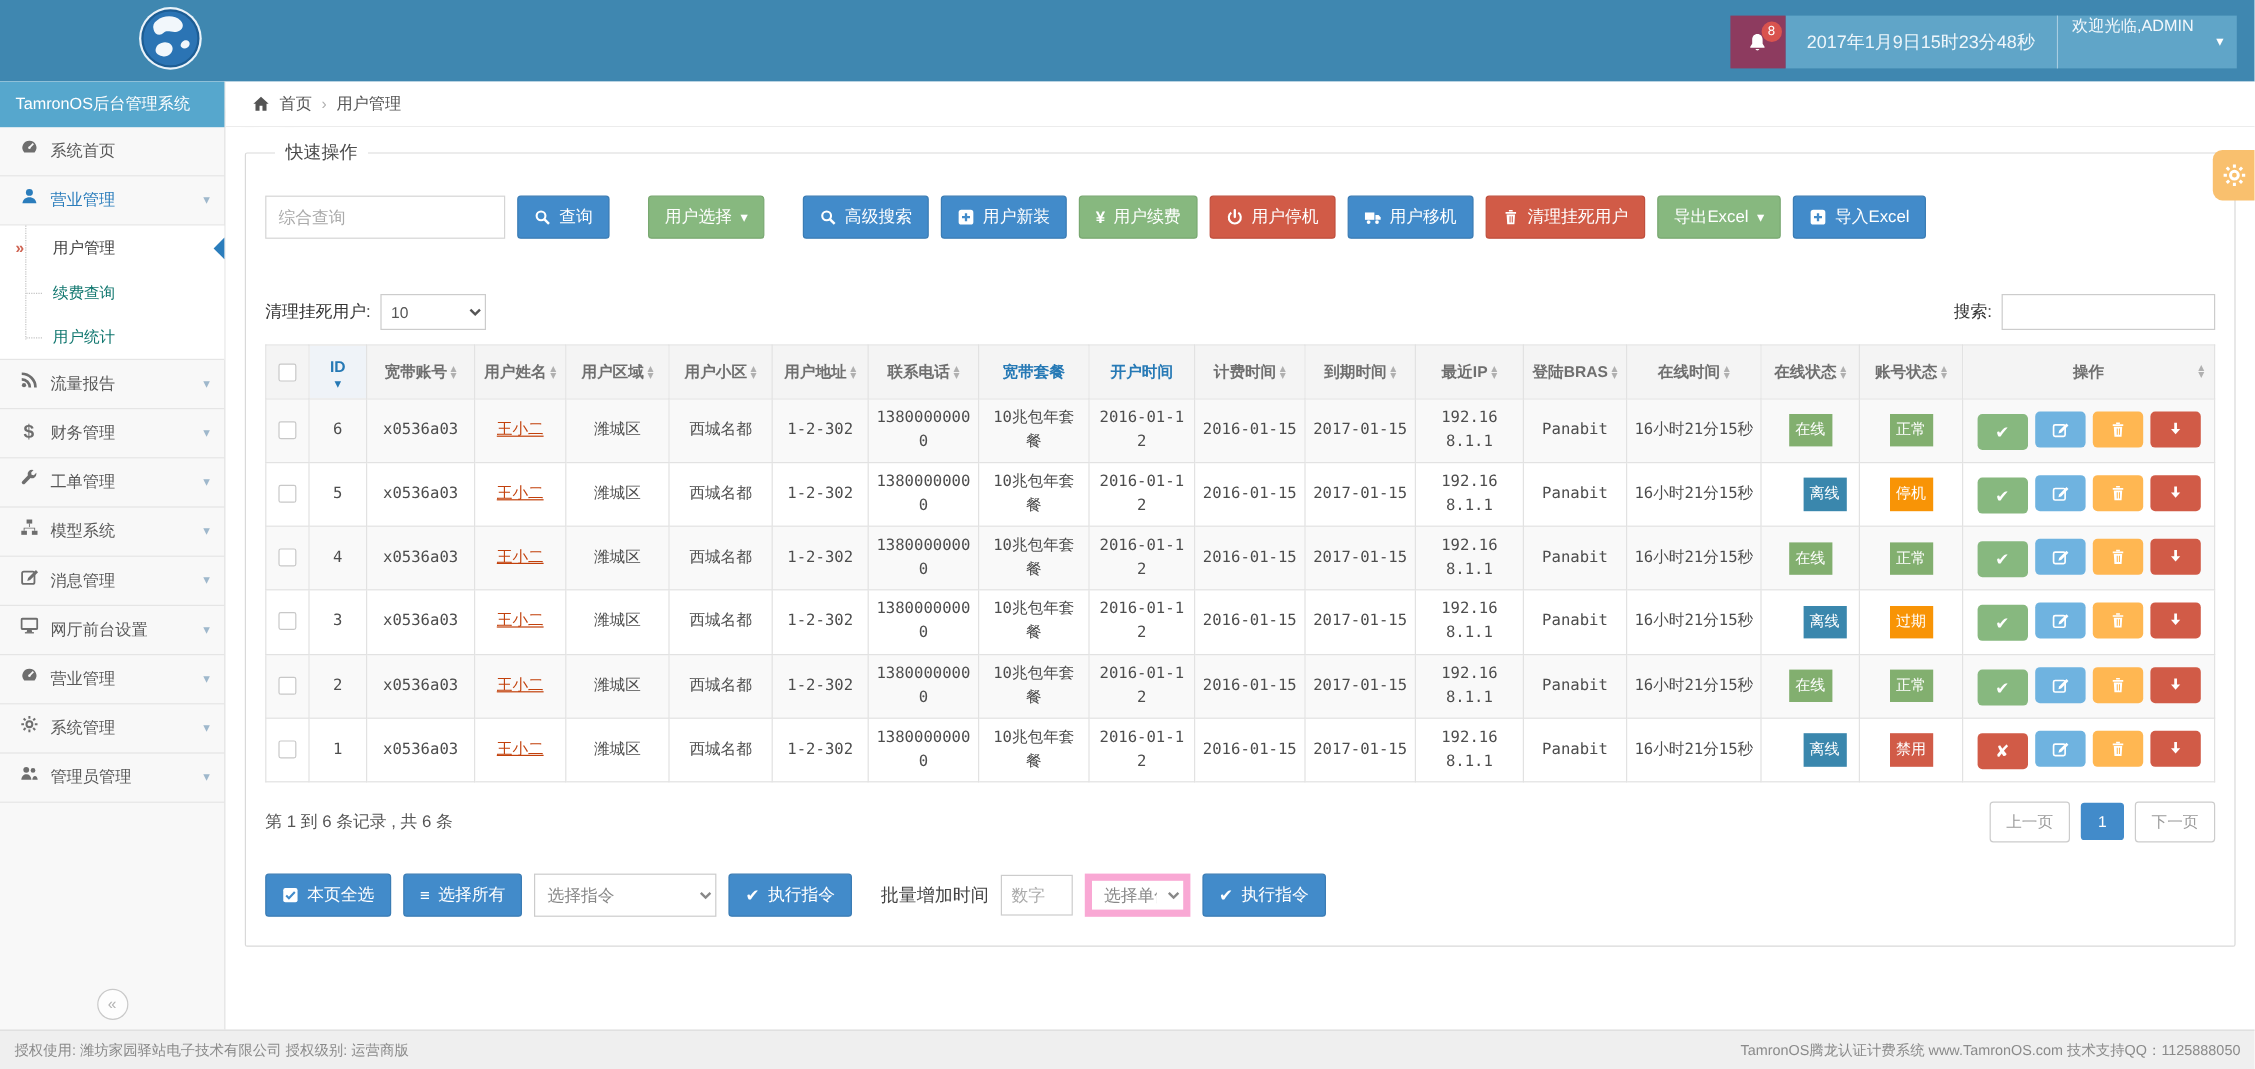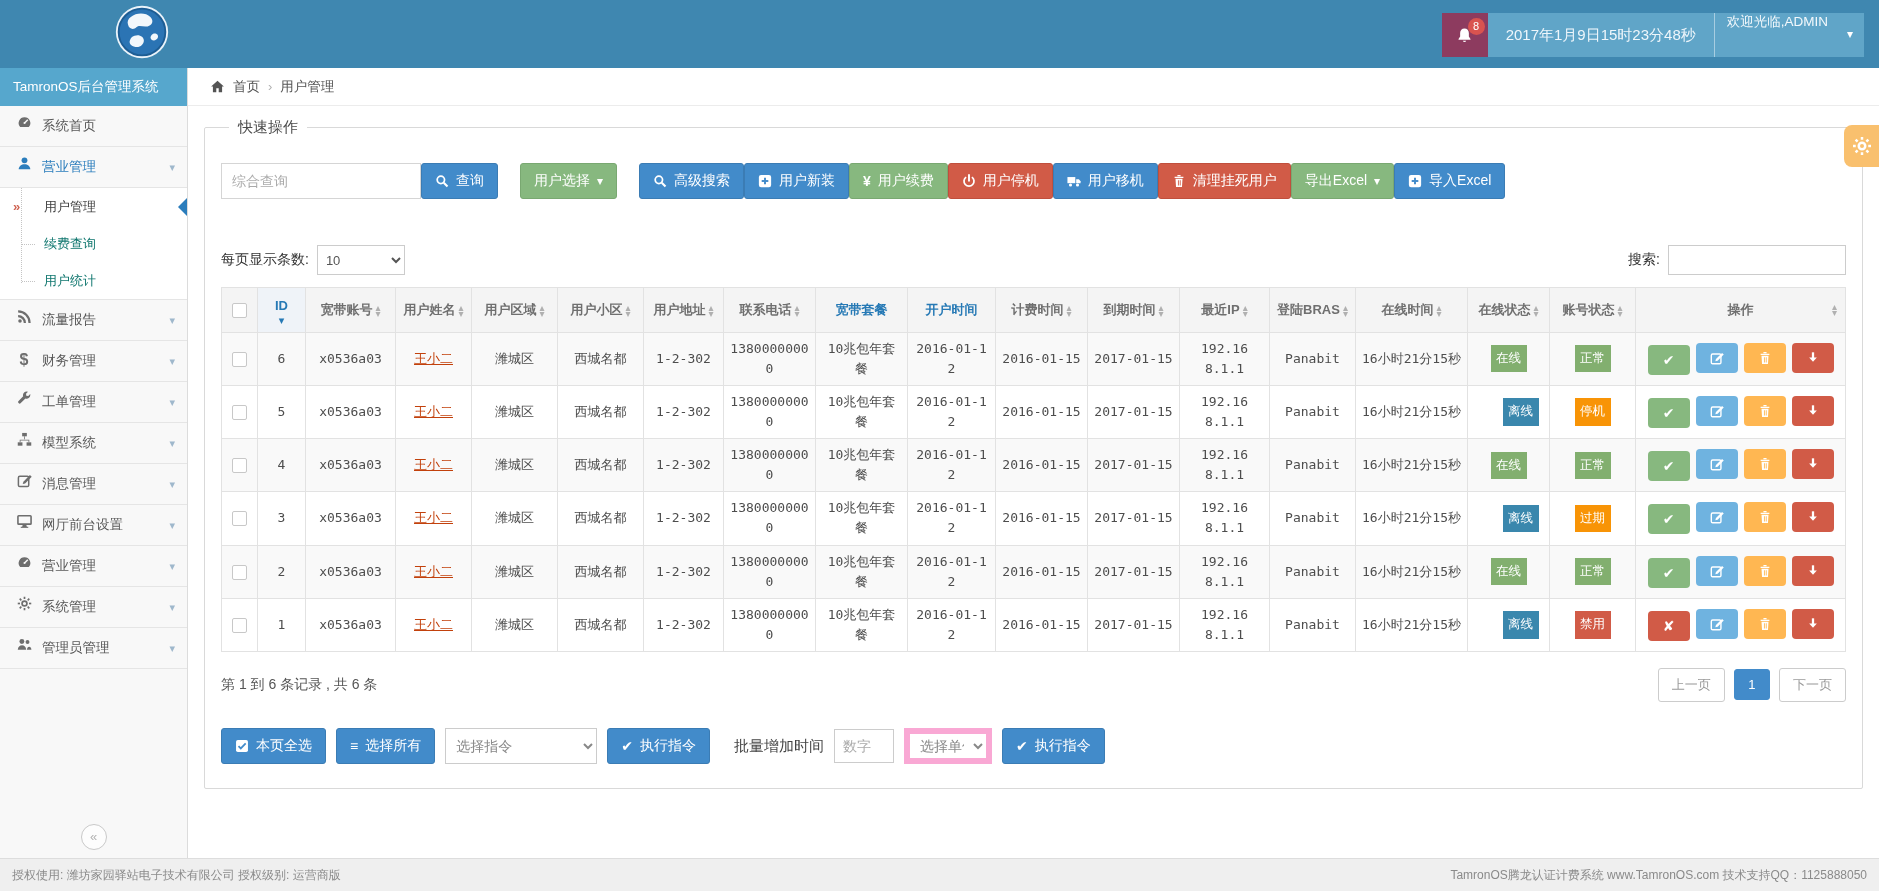--- a/index.html
+++ b/index.html
@@ -40,21 +40,21 @@
   
   .breadcrumb { position:absolute; left:188px; top:68px; right:0; height:38px; background:#fff; border-bottom:1px solid #ececec; display:flex; align-items:center; padding-left:22px; font-size:13.5px; color:#555; gap:8px; }
   .breadcrumb .home-ic { color:#545454; display:flex; }
   .crumb-sep { color:#b0b0b0; font-size:13px; }
 
   
   .main { position:absolute; left:188px; top:106px; right:0; bottom:33px; background:#fff; overflow:hidden; }
   fieldset.widget { margin:12px 16px 0 16px; border:1px solid #d9d9d9; border-radius:2px; padding:18px 16px 24px 16px; }
   fieldset.widget legend { padding:0 9px; margin-left:8px; font-size:15px; color:#4c4c4c; }
 
-  .qrow { display:flex; align-items:center; gap:0; margin-top:8px; flex-wrap:nowrap; }
+  .qrow { display:flex; align-items:center; gap:10px; margin-top:8px; flex-wrap:nowrap; }
   .q-input { width:200px; height:36px; border:1px solid #d5d5d5; padding:0 10px; font-size:14px; color:#555; }
   .q-input::placeholder, .num-input::placeholder { color:#aaa; }
   .qbtn { height:36px; padding:0 13px; font-size:14px; border-radius:3px; border:1px solid transparent; color:#fff; display:inline-flex; align-items:center; gap:7px; cursor:pointer; white-space:nowrap; font-family:inherit; }
   .b-blue { background:#428bca; border-color:#3b7cb4; }
   .b-green { background:#87b87f; border-color:#79a871; }
   .b-red { background:#d15b47; border-color:#c04f3d; }
   .gap-left { margin-left:22px; }
   .gi { font-size:14px; line-height:1; }
   .caret { font-size:12px; }
 
@@ -298,21 +298,21 @@
                 <line x1="8" y1="4.2" x2="8" y2="11.8" stroke="#428bca" stroke-width="2.2"></line>
                 <line x1="4.2" y1="8" x2="11.8" y2="8" stroke="#428bca" stroke-width="2.2"></line>
               </svg>
             </span>
             <span>导入Excel</span>
           </button>
         </div>
 
       <div class="toolbar-row">
         <div class="tb-left">
-          <span>每页显示条数:</span>
+          <span>清理挂死用户:</span>
           <select class="ps-select">
             <option>10</option>
           </select>
         </div>
         <div class="tb-right">
           <span>搜索:</span>
           <input class="s-input" style="">
         </div>
       </div>
 

